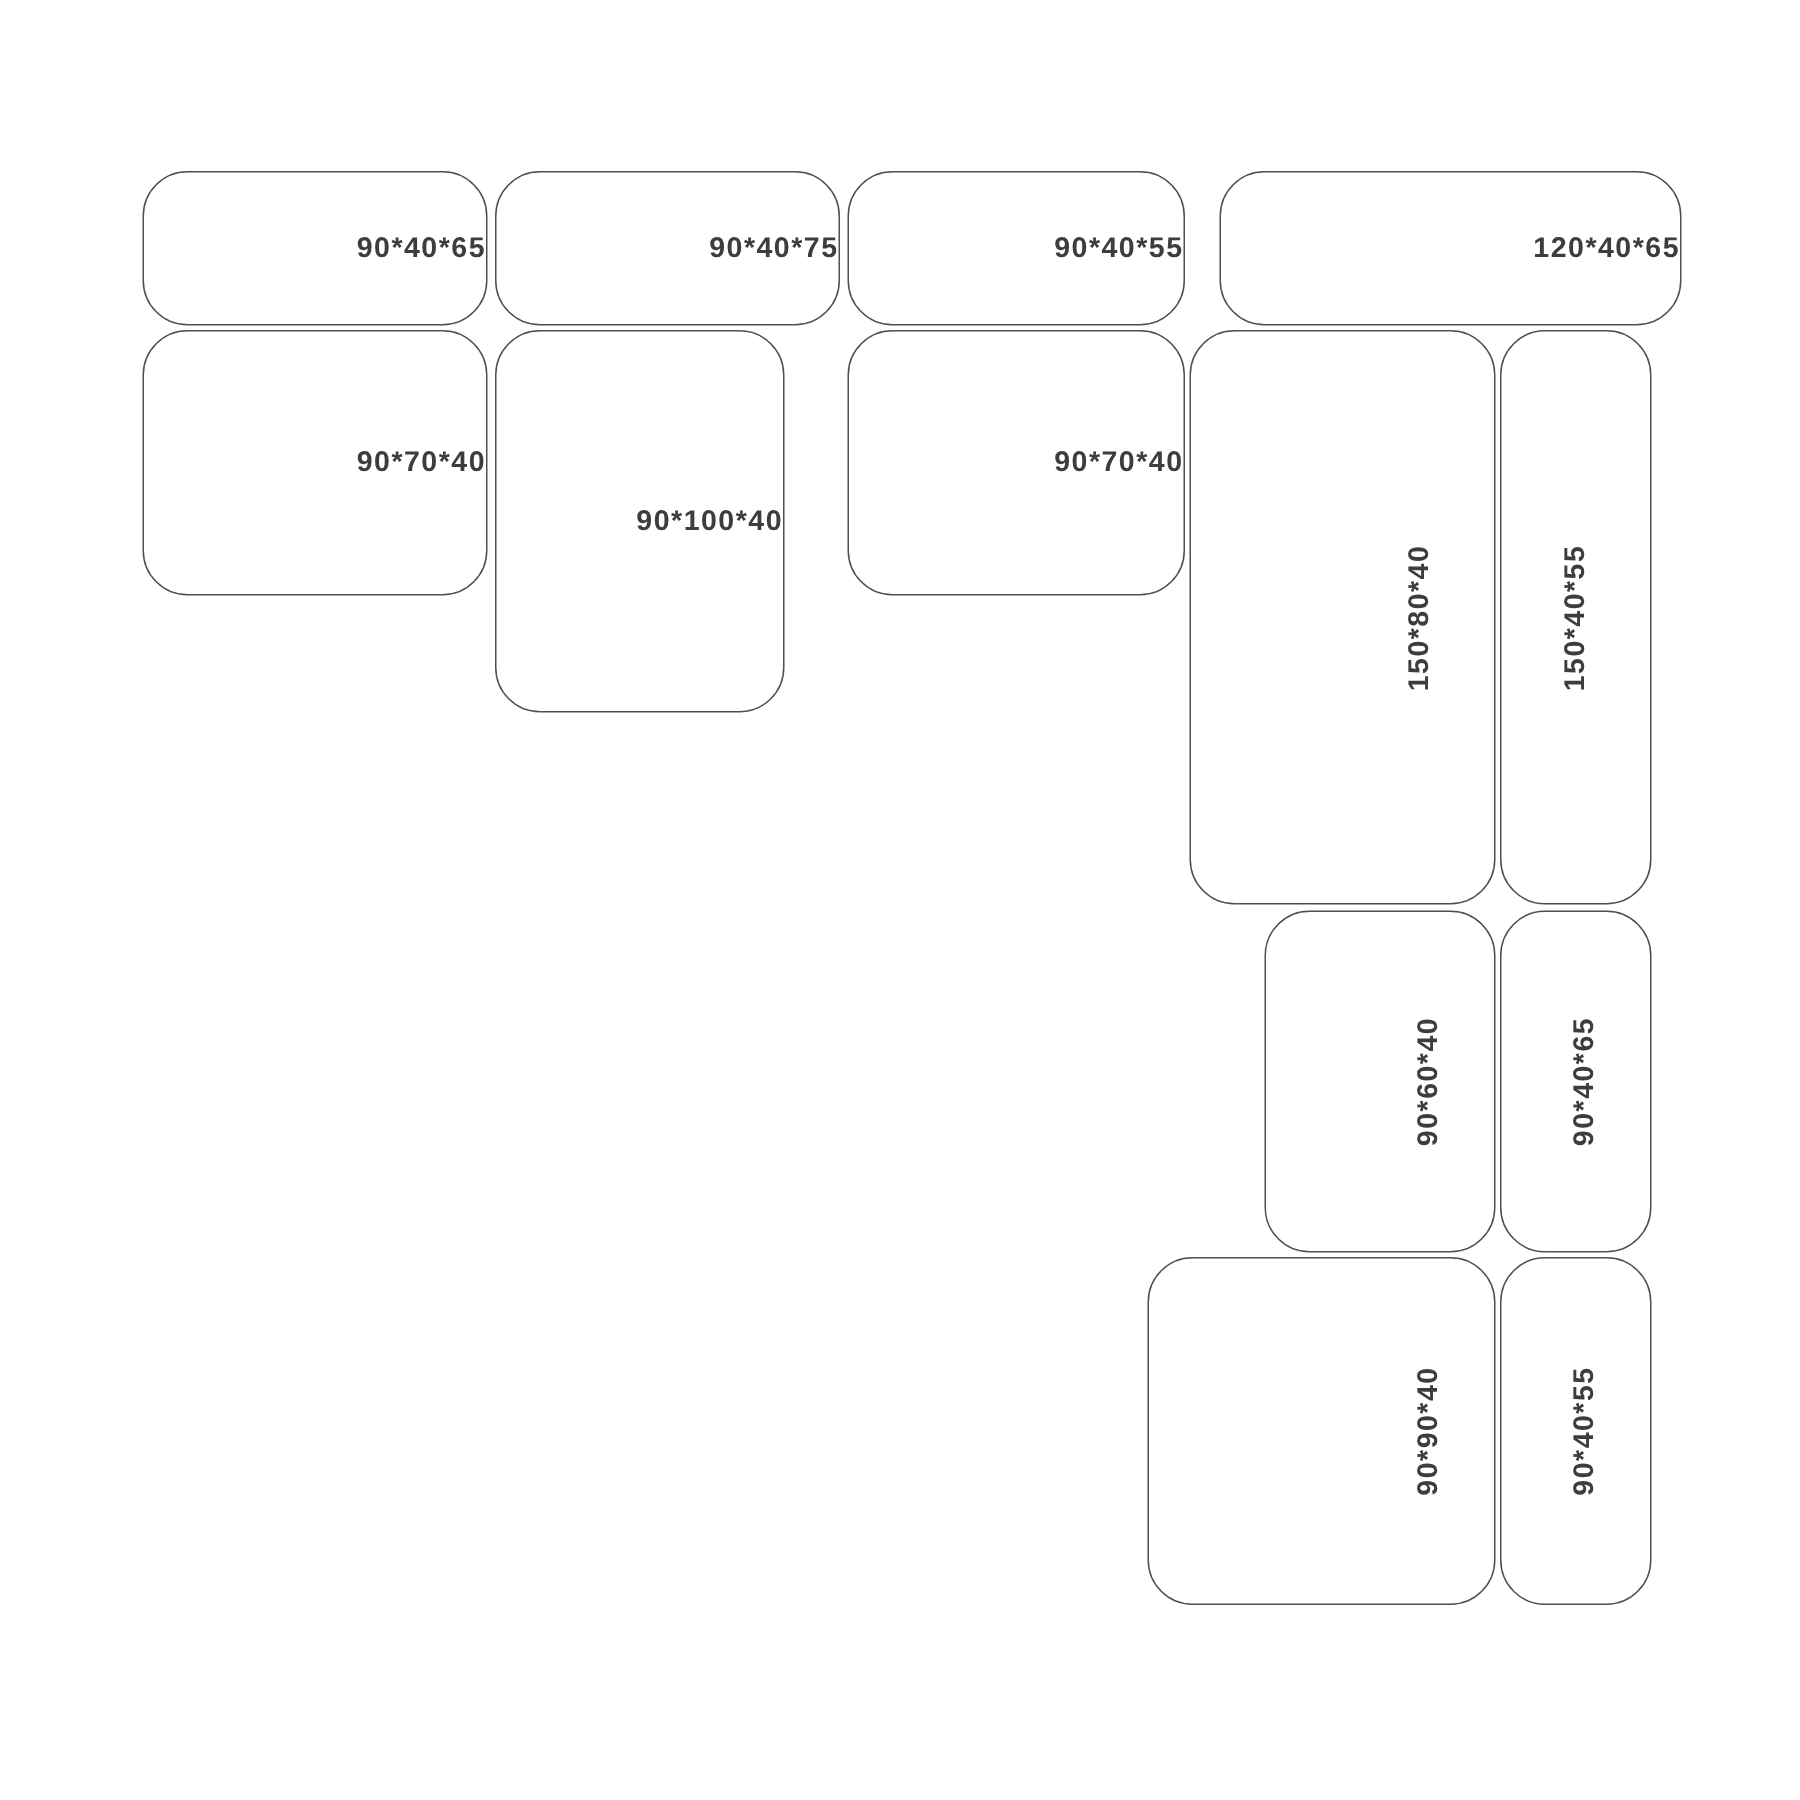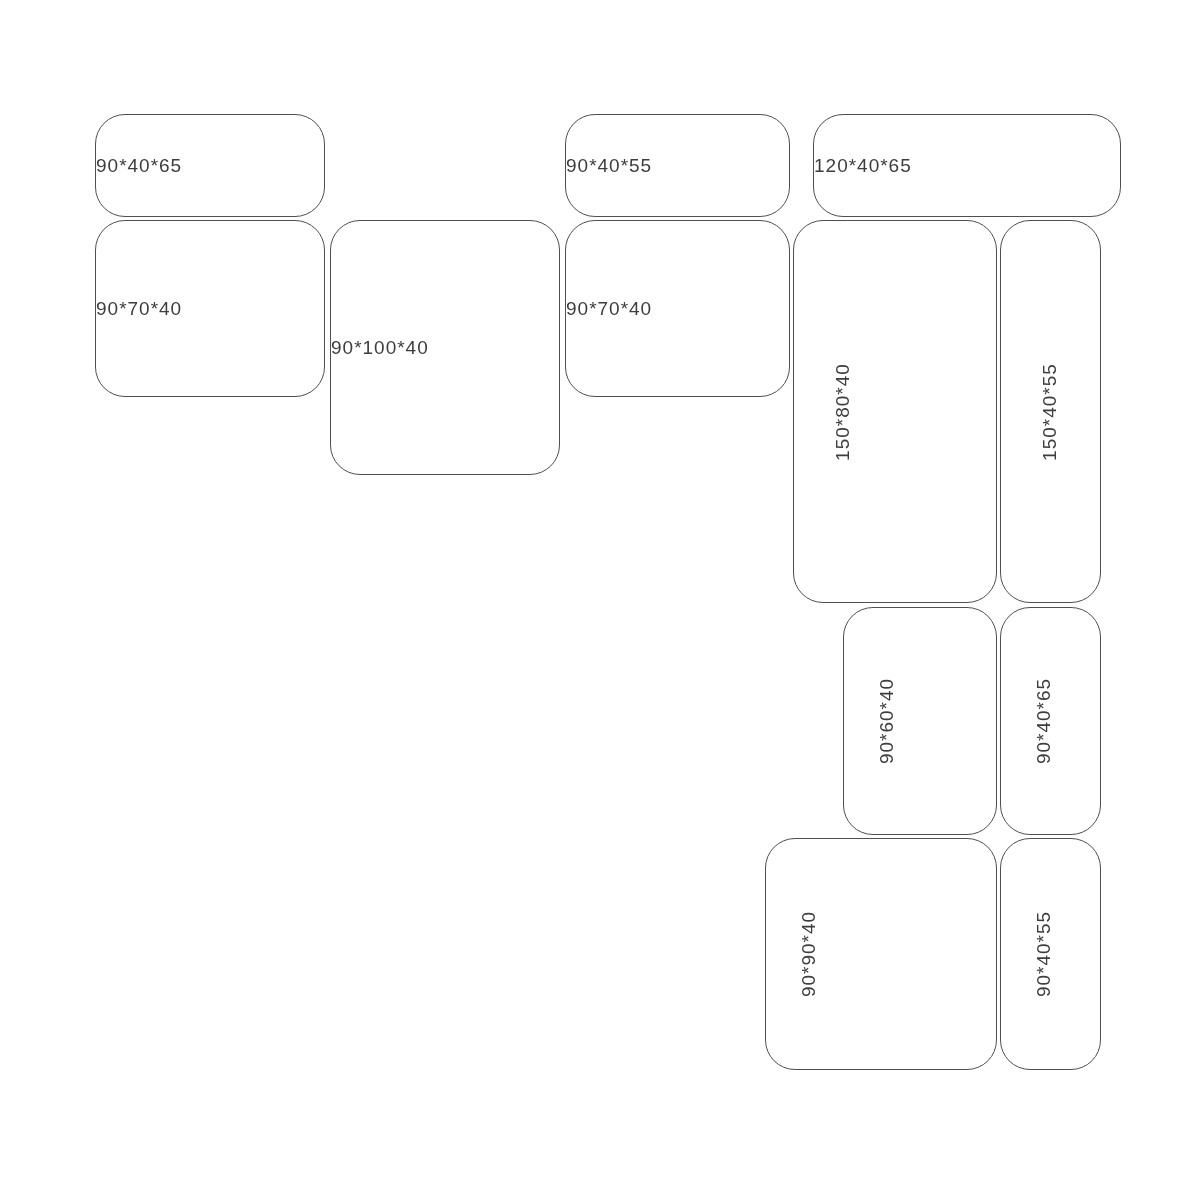--- a/index.html
+++ b/index.html
@@ -16,49 +16,53 @@
     font-family: "Liberation Sans", "DejaVu Sans", sans-serif;
   }
   .module {
     position: absolute;
     box-sizing: border-box;
     background: #ffffff;
     border: 1.5px solid var(--stroke, #4f4f4f);
     border-radius: 30px;
     display: flex;
     align-items: center;
-    justify-content: flex-start;
+    justify-content: flex-end;
+    font-weight: bold;
   }
   .module .label {
     font-size: 19px;
     letter-spacing: 1px;
     color: var(--text, #3d3d3d);
     white-space: nowrap;
   }
   .module.vertical .label {
     transform: rotate(-90deg);
   }
 </style>
 </head>
 <body>
 
 <div class="canvas" style="--stroke: #4f4f4f; --text: #3d3d3d; background: rgb(255, 255, 255);">
     <div class="module" style="left: 95px; top: 114px; width: 230px; height: 103px;">
       <span class="label">90*40*65</span>
     </div>
+    <div class="module" style="left: 330px; top: 114px; width: 230px; height: 103px;">
+      <span class="label">90*40*75</span>
+    </div>
     <div class="module" style="left: 565px; top: 114px; width: 225px; height: 103px;">
       <span class="label">90*40*55</span>
     </div>
     <div class="module" style="left: 793px; top: 114px; width: 308px; height: 103px; margin-left: 20px;">
       <span class="label">120*40*65</span>
     </div>
     <div class="module" style="left: 95px; top: 220px; width: 230px; height: 177px;">
       <span class="label">90*70*40</span>
     </div>
-    <div class="module" style="left: 330px; top: 220px; width: 230px; height: 255px;">
+    <div class="module" style="left: 330px; top: 220px; width: 193px; height: 255px;">
       <span class="label">90*100*40</span>
     </div>
     <div class="module" style="left: 565px; top: 220px; width: 225px; height: 177px;">
       <span class="label">90*70*40</span>
     </div>
     <div class="module vertical" style="left: 793px; top: 220px; width: 204px; height: 383px;">
       <span class="label">150*80*40</span>
     </div>
     <div class="module vertical" style="left: 1000px; top: 220px; width: 101px; height: 383px;">
       <span class="label">150*40*55</span>

